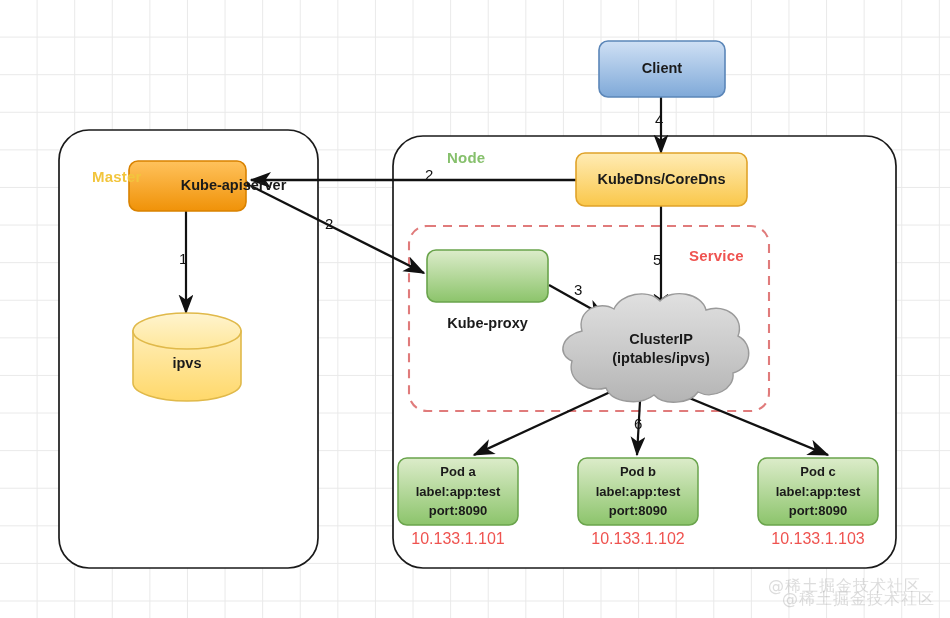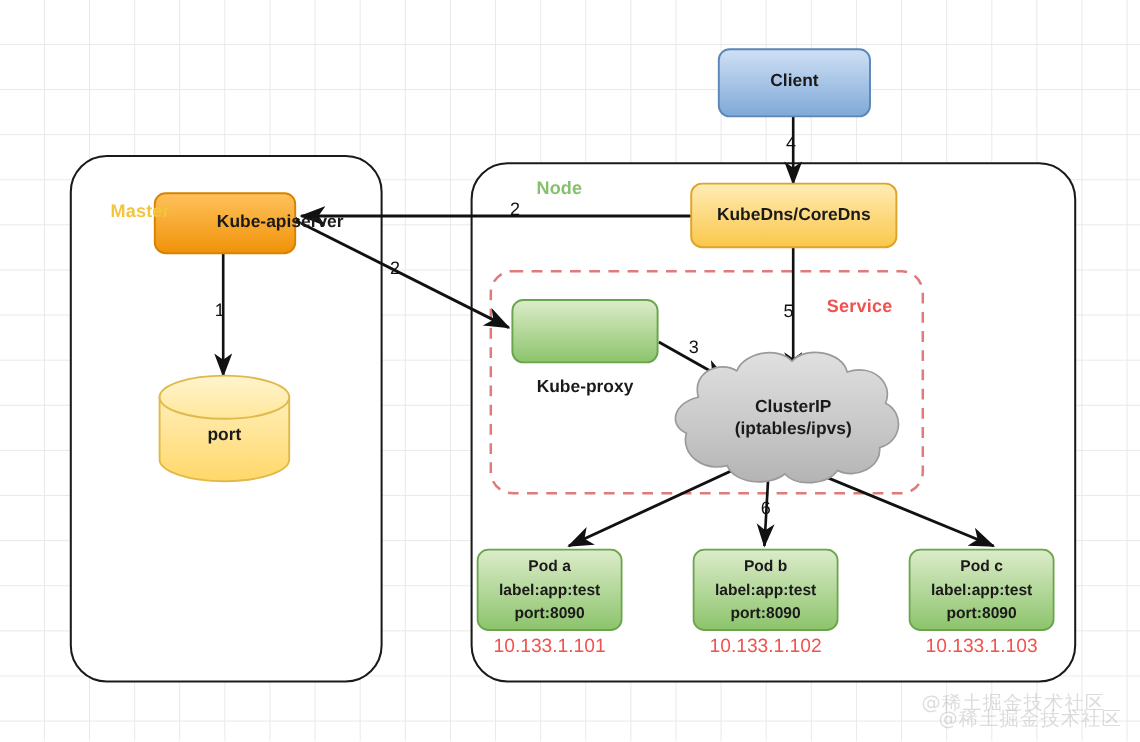--- a/index.html
+++ b/index.html
@@ -175,21 +175,21 @@
   </svg>
 
   <div class="group-title" id="master-title">Master</div>
   <div class="group-title" id="node-title">Node</div>
   <div class="group-title" id="service-title">Service</div>
 
   <div class="box-text" style="left:599px; top:41px; width:126px; height:56px;">Client</div>
 
   <div class="box-text" style="left:129px; top:161px; width:117px; height:50px;padding-left:46px;">Kube-apiserver</div>
 
-  <div class="box-text" style="left:133px; top:345px; width:108px; height:38px;">port</div>
+  <div class="box-text" style="left:133px; top:345px; width:108px; height:38px;">ipvs</div>
 
   <div class="box-text" style="left:576px; top:153px; width:171px; height:53px;">KubeDns/CoreDns</div>
 
   <div class="box-text" style="left:427px; top:250px; width:121px; height:52px;margin-top:48px;">Kube-proxy</div>
 
   <div class="box-text" style="left:571px; top:318px; width:180px; height:62px;">
     <span>ClusterIP</span>
     <span>(iptables/ipvs)</span>
   </div>
 

